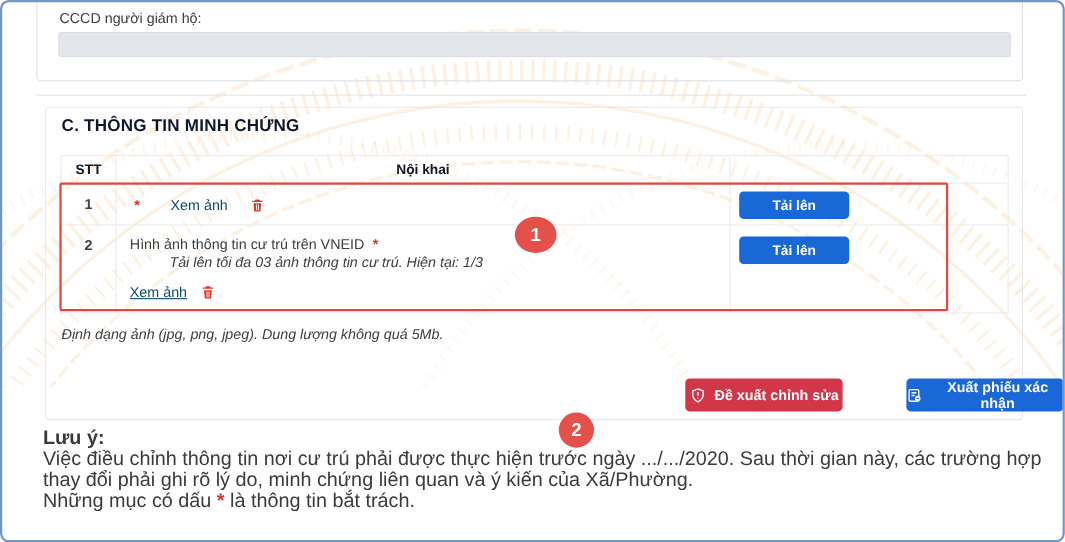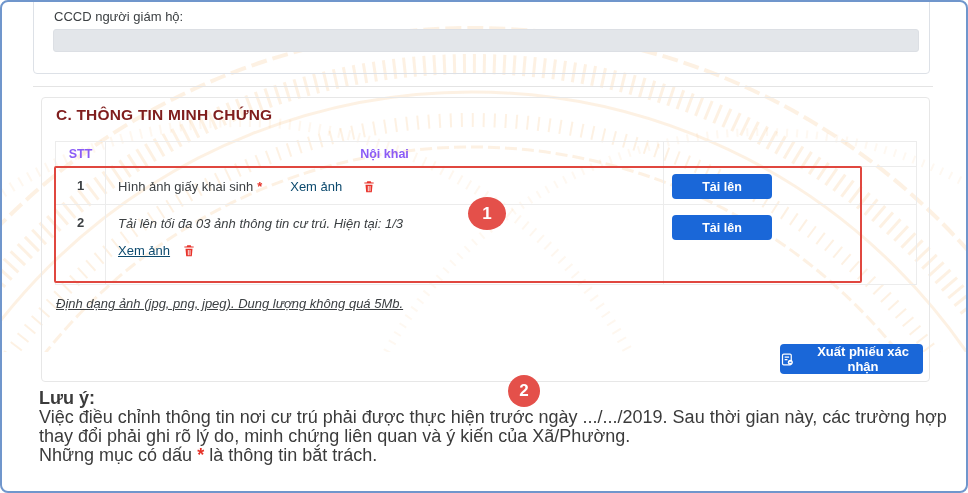--- a/index.html
+++ b/index.html
@@ -13,71 +13,71 @@
   .card1 { left:31px; top:-12px; width:897px; height:84px; border-color:#dde1e7; }
   .field-label { position:absolute; left:20px; top:18px; font-size:13px; color:#3c4043; }
   .field-input { position:absolute; left:19px; top:38px; width:866px; height:23px;
                  background:#e3e6ea; border:1px solid #dcdfe4; border-radius:3px; }
 
   .page-divider { position:absolute; left:31px; right:33px; top:84px; height:0; border-top:1px solid #e4e4e4; }
 
   
   .card2 { left:39px; top:95px; width:889px; height:285px; border-color:#e7e7e7; overflow:visible; }
   .section-title { position:absolute; left:14px; top:8px; font-size:15.5px; font-weight:bold;
-                   color:#7f1d1d; letter-spacing:.2px; }
+                   color:#0f172a; letter-spacing:.2px; }
 
   .evtable { position:absolute; left:13px; top:43px; width:862px;
              display:grid; grid-template-columns:50px 558px 1fr;
              border:1px solid #ececec; font-size:13px; color:#3c4043; }
   .td { border-right:1px solid #ececec; border-bottom:1px solid #ececec; position:relative; }
   .td.last { border-right:none; }
   .row-end { border-bottom:none; }
   .th { height:25px; display:flex; align-items:center; justify-content:center;
-        font-weight:bold; font-size:12.5px; color:#8b5cf6; }
+        font-weight:bold; font-size:12.5px; color:#0f172a; }
   .r1td { height:38px; }
   .r2td { height:79px; }
   .stt-cell { display:flex; align-items:center; justify-content:center; font-weight:bold; }
   .content-cell { padding:0 12px; }
   .line { display:flex; align-items:center; }
   .r1 .line { height:38px; }
   .req-star { color:#e53228; margin-left:4px; font-weight:bold; }
   .view-link { color:#0c4a6e; cursor:pointer; }
   .r1 .view-link { margin-left:28px; }
   .trash { display:inline-flex; margin-left:20px; cursor:pointer; }
-  .hint-italic { font-style:italic; margin-top:2px; }
+  .hint-italic { font-style:italic; margin-top:2px;margin-left:36px; }
   .r2-links { margin-top:12px; }
   .r2-links .view-link { text-decoration:underline; margin-left:0; }
   .r2-links .trash { margin-left:12px; }
   .r2top { padding-top:9px; }
 
   .upload-btn { position:absolute; left:8px; width:100px; height:25px; border:none; cursor:pointer;
                 background:#1a67d8; color:#fff; font-size:12.5px; font-weight:600;
                 border-radius:4px; font-family:inherit; }
   .up1 { top:7px; } .up2 { top:10px; }
 
   .anno-rect { position:absolute; left:12px; top:68px; width:808px; height:117px;
                border:2px solid #e0473f; border-radius:2px; pointer-events:none; }
   .anno-circle { position:absolute; display:flex; align-items:center; justify-content:center;
                  background:#e4504a; color:#fff; font-weight:bold; font-size:17px;
                  border-radius:50%; pointer-events:none; }
   .circle1 { left:426px; top:99px; width:38px; height:33px; }
   .circle2 { left:466px; top:277px; width:32px; height:32px; z-index:5; }
 
-  .format-note { position:absolute; left:14px; top:198px; font-size:13px; font-style:italic; color:#3c4043;text-decoration:underline; }
+  .format-note { position:absolute; left:14px; top:198px; font-size:13px; font-style:italic; color:#3c4043; }
 
   .action-btn { position:absolute; top:246px; height:30px; border:none; cursor:pointer; color:#fff;
                 font-size:13px; font-weight:bold; border-radius:4px; font-family:inherit;
                 display:flex; align-items:center; justify-content:center; gap:8px; }
   .btn-blue { background:#1a67d8; }
   .btn-red  { background:#d23749; }
   .confirm-outline { position:absolute; left:411px; top:240px; padding:2px;
                      border:2px solid #e0473f; border-radius:6px; }
   .confirm-outline .action-btn { position:static; width:125px; }
   .propose-btn { left:581px; width:143px; }
-  .export-btn  { left:738px; width:143px; }
+  .export-btn  { left:782px; width:143px; }
   .bicon { display:inline-flex; }
 
   
   .notes { position:absolute; left:37px; top:387px; width:912px; font-size:18px;
            line-height:19px; color:#3b3b3b; }
   .notes-title { font-weight:bold; }
 </style>
 </head>
 <body>
 
@@ -107,36 +107,39 @@
 
     <div class="evtable">
 
       <div class="td th">STT</div>
       <div class="td th">Nội khai</div>
       <div class="td th last"></div>
 
       <div class="td r1td stt-cell">1</div>
       <div class="td r1td content-cell r1">
         <div class="line">
-          <span>Hình ảnh giấy khai sinh</span>
           <span class="req-star">*</span>
           <span class="view-link">Xem ảnh</span>
           <span class="trash">
             <svg width="14" height="15" viewBox="0 0 24 24" fill="#e8332b">
               <path d="M9 3h6l1 2h4v2H4V5h4l1-2zm-3 6h12l-1.2 13H7.2L6 9zm4 2v9h1.5v-9H10zm3 0v9h1.5v-9H13z"></path>
             </svg>
           </span>
         </div>
       </div>
       <div class="td r1td last">
         <button class="upload-btn up1">Tải lên</button>
       </div>
 
       <div class="td r2td row-end stt-cell" style="align-items:flex-start;padding-top:10px;">2</div>
       <div class="td r2td row-end content-cell r2top">
+        <div>
+          <span>Hình ảnh thông tin cư trú trên VNEID</span>
+          <span class="req-star">*</span>
+        </div>
         <div class="hint-italic">Tải lên tối đa 03 ảnh thông tin cư trú. Hiện tại: 1/3</div>
         <div class="line r2-links">
           <span class="view-link">Xem ảnh</span>
           <span class="trash">
             <svg width="14" height="15" viewBox="0 0 24 24" fill="#e8332b">
               <path d="M9 3h6l1 2h4v2H4V5h4l1-2zm-3 6h12l-1.2 13H7.2L6 9zm4 2v9h1.5v-9H10zm3 0v9h1.5v-9H13z"></path>
             </svg>
           </span>
         </div>
       </div>
@@ -144,36 +147,46 @@
         <button class="upload-btn up2">Tải lên</button>
       </div>
     </div>
 
     <div class="anno-rect"></div>
     <div class="anno-circle circle1">1</div>
 
     <div class="format-note">Định dạng ảnh (jpg, png, jpeg). Dung lượng không quá 5Mb.</div>
 
 
+    <button class="action-btn btn-red propose-btn">
+      <span class="bicon">
+        <svg width="15" height="15" viewBox="0 0 24 24" fill="none" stroke="#fff" stroke-width="2">
+          <path d="M12 2.5l7.5 3v5.5c0 5-3.2 8.3-7.5 10.5C7.7 19.3 4.5 16 4.5 11V5.5z"></path>
+          <line x1="12" y1="7" x2="12" y2="12.5"></line>
+          <line x1="12" y1="15.5" x2="12" y2="16.5"></line>
+        </svg>
+      </span>
+      <span>Đề xuất chỉnh sửa</span>
+    </button>
 
     <button class="action-btn btn-blue export-btn">
       <span class="bicon">
         <svg width="15" height="15" viewBox="0 0 24 24" fill="none" stroke="#fff" stroke-width="2">
           <rect x="4" y="3.5" width="14" height="17" rx="2"></rect>
           <line x1="7.5" y1="8" x2="14.5" y2="8"></line>
           <line x1="7.5" y1="12" x2="12" y2="12"></line>
           <circle cx="16.5" cy="16.5" r="4" fill="#fff" stroke="none"></circle>
           <path d="M14.8 16.5h3.4" stroke="#1a67d8" stroke-width="1.6"></path>
         </svg>
       </span>
       <span>Xuất phiếu xác nhận</span>
     </button>
 
     <div class="anno-circle circle2">2</div>
   </section>
 
   <footer class="notes">
     <div class="notes-title">Lưu ý:</div>
-    <div>Việc điều chỉnh thông tin nơi cư trú phải được thực hiện trước ngày .../.../2019. Sau thời gian này, các trường hợp thay đổi phải ghi rõ lý do, minh chứng liên quan và ý kiến của Xã/Phường.</div>
+    <div>Việc điều chỉnh thông tin nơi cư trú phải được thực hiện trước ngày .../.../2020. Sau thời gian này, các trường hợp thay đổi phải ghi rõ lý do, minh chứng liên quan và ý kiến của Xã/Phường.</div>
     <div><span>Những mục có dấu </span><span class="req-star" style="margin-left:0">*</span><span> là thông tin bắt trách.</span></div>
   </footer>
 
 </div>
 
 </body></html>

